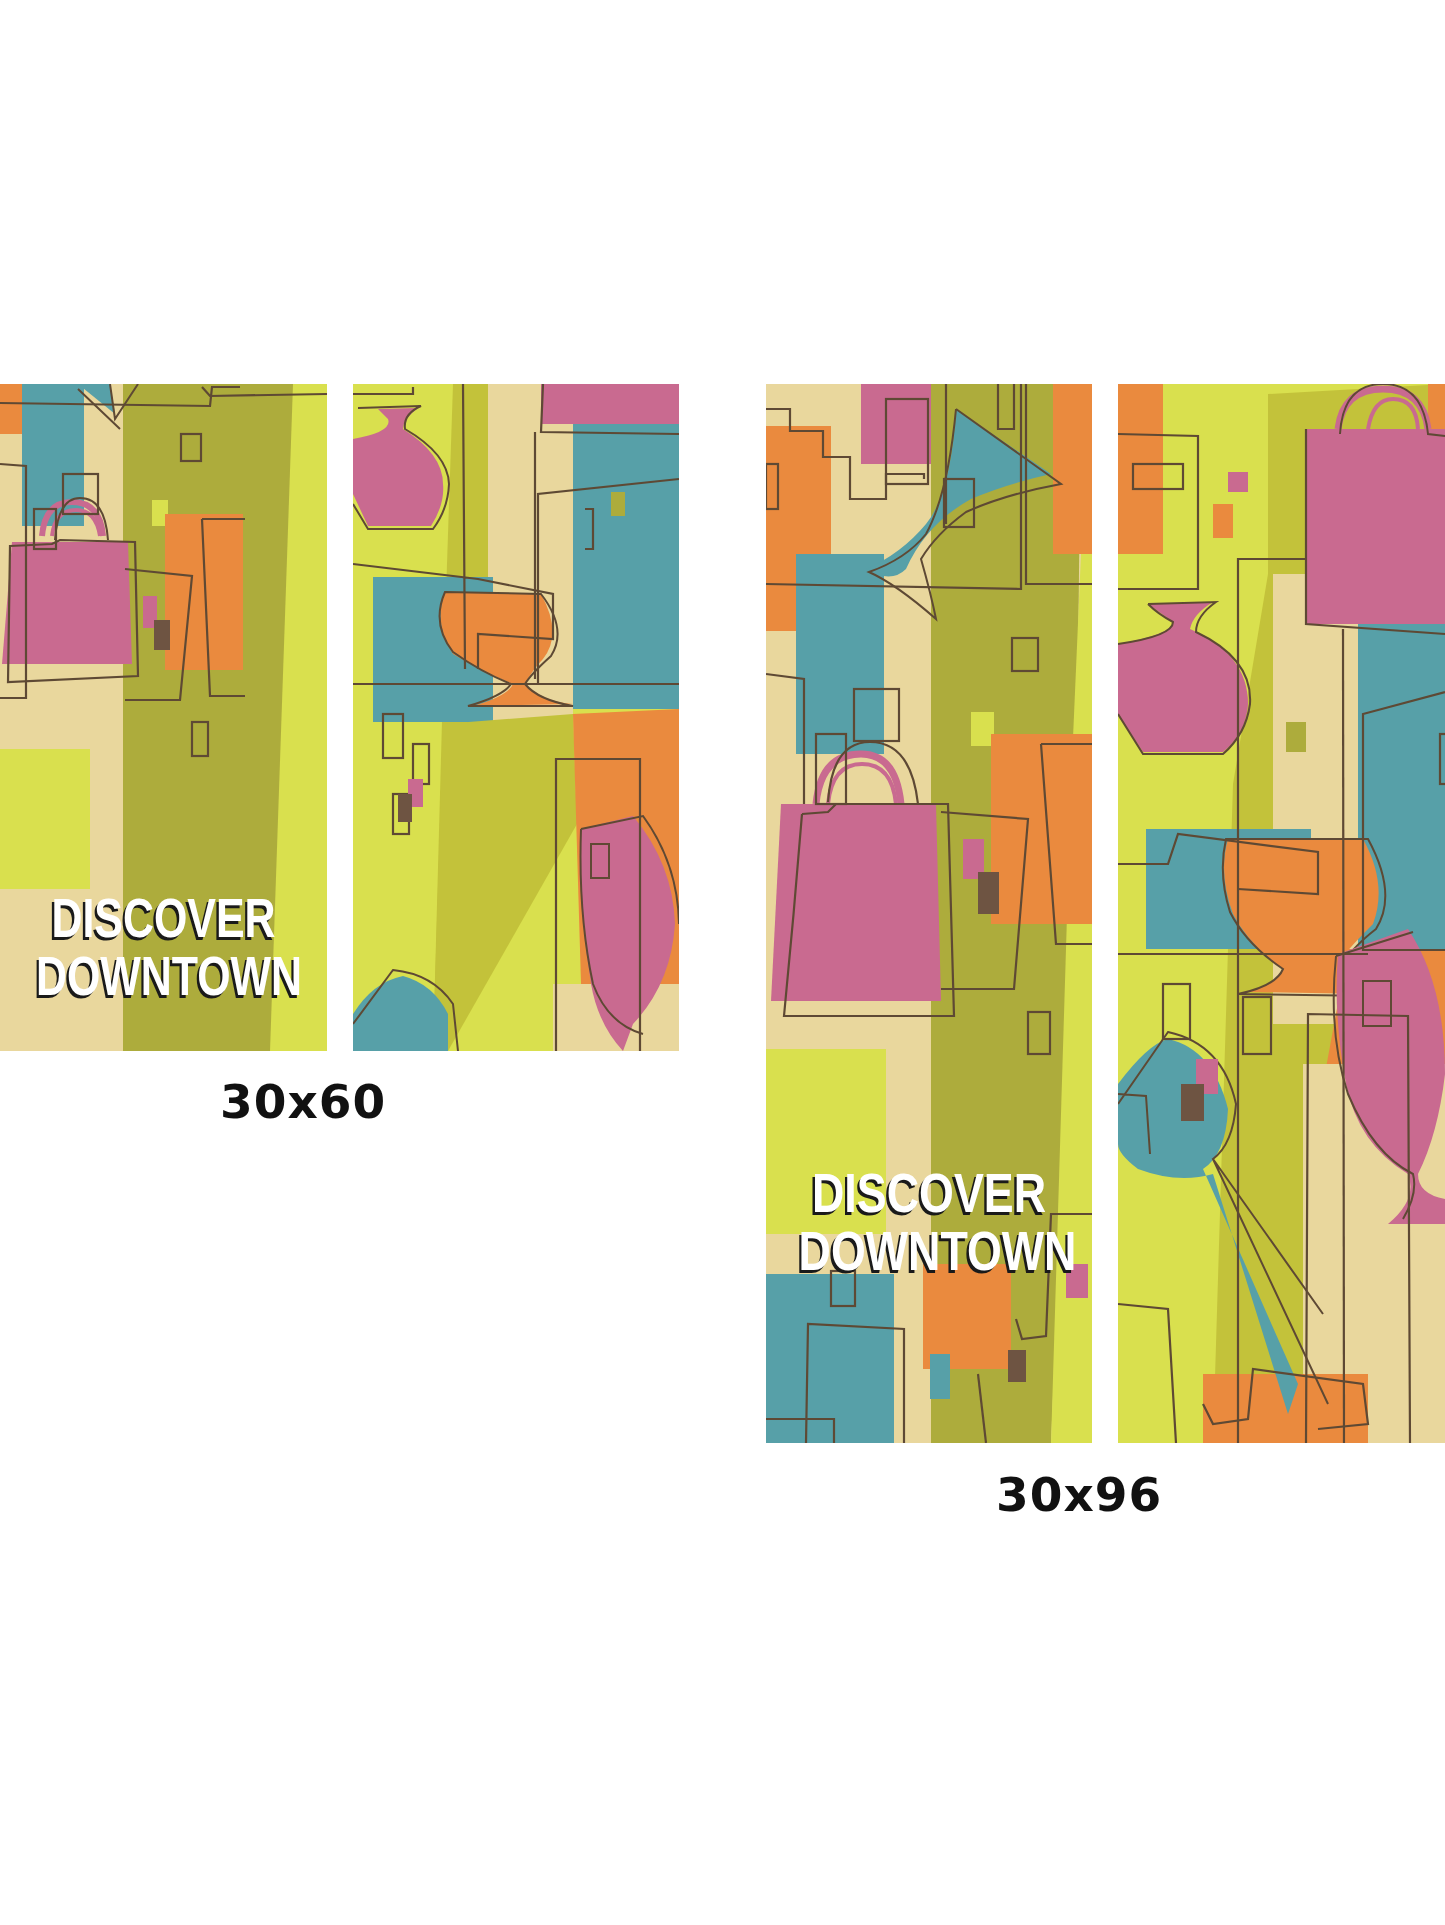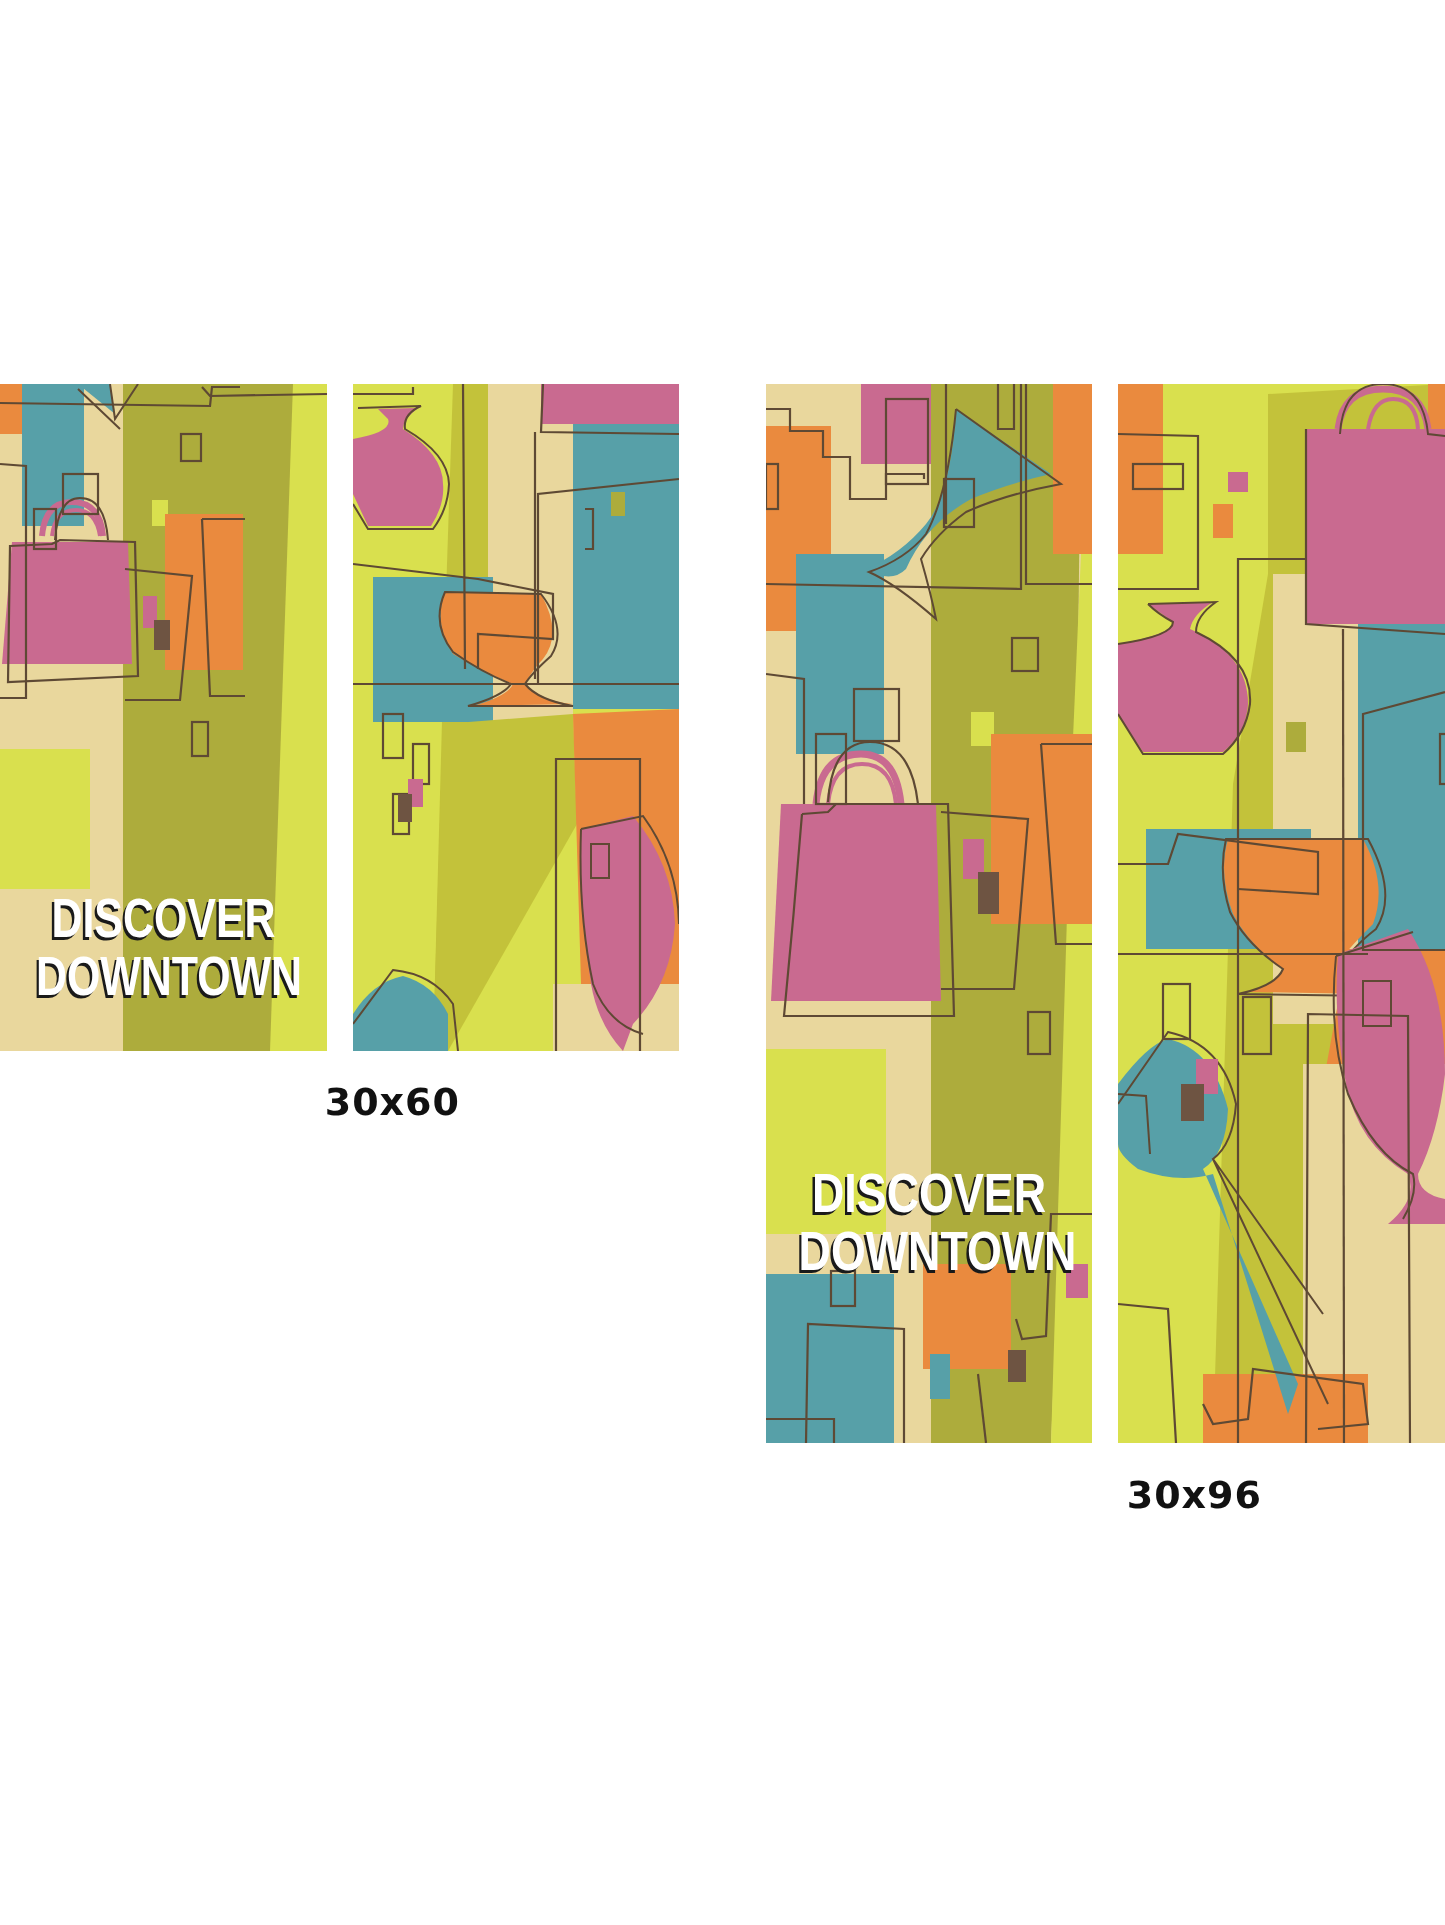--- a/index.html
+++ b/index.html
@@ -3,24 +3,24 @@
   <meta charset="utf-8">
   <style>
     html, body { margin: 0; padding: 0; background: #ffffff; }
     body { width: 1445px; height: 1925px; position: relative; overflow: hidden; }
     .panel { position: absolute; overflow: hidden; }
     .panel svg { display: block; width: 100%; height: 100%; }
     .size-label {
       position: absolute;
       font-family: "DejaVu Sans", sans-serif;
       font-weight: bold;
-      font-size: 38px;
+      font-size: 47px;
       color: #111111;
       letter-spacing: 1px;
-      text-align: right;
+      text-align: left;
       width: 240px;
       line-height: 44px;
     }
     .headline {
       position: absolute;
       left: 0; right: 0;
       text-align: center;
       font-family: "Liberation Sans", sans-serif;
       font-weight: bold;
       color: #ffffff;
@@ -231,13 +231,13 @@
     <rect x="125" y="613" width="28" height="57" fill="none" stroke="#5E4934" stroke-width="2.2"></rect>
     <path d="M188,1059 L190,630 L290,632 L292,1059" fill="none" stroke="#5E4934" stroke-width="2.2"></path>
     <path d="M85,1020 L95,1040 L130,1035 L135,985 L245,1000 L250,1040 L200,1045" fill="none" stroke="#5E4934" stroke-width="2.2"></path>
     <path d="M0,920 L50,925 L58,1059" fill="none" stroke="#5E4934" stroke-width="2.2"></path>
     <rect x="78" y="675" width="22" height="35" fill="#C96A90"></rect>
     <rect x="63" y="700" width="23" height="37" fill="#6E5442"></rect>
   </svg>
 </div>
 
 <div class="size-label" style="left:220px; top:1080px;">30x60</div>
-<div class="size-label" style="left:1022px; top:1473px;">30x96</div>
+<div class="size-label" style="left:996px; top:1473px;">30x96</div>
 
 </body></html>

